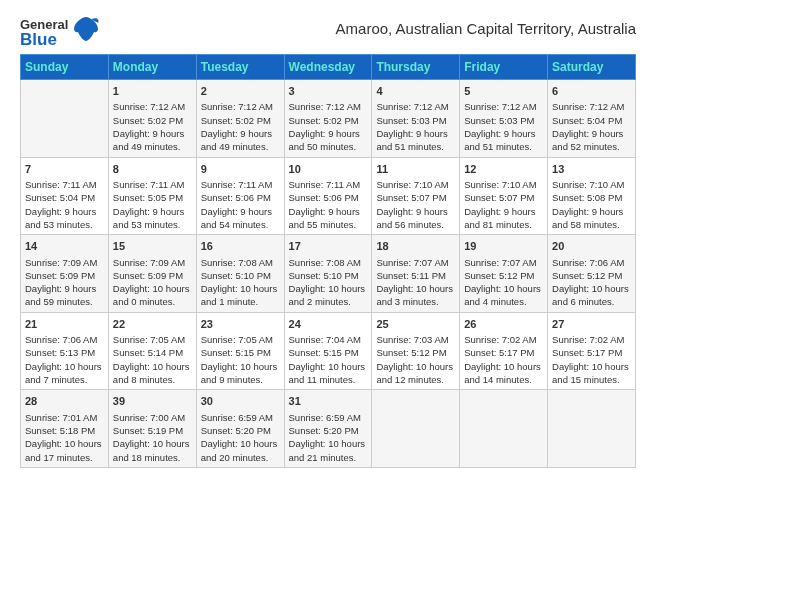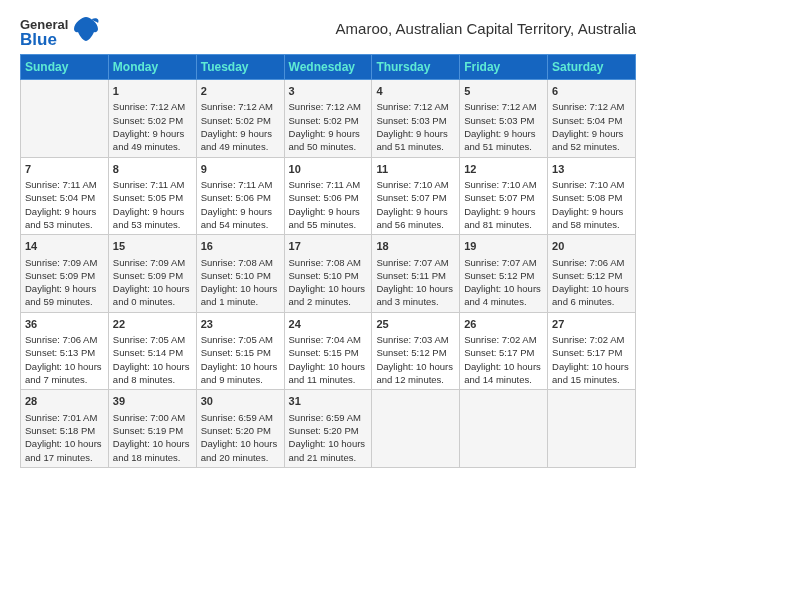--- a/index.html
+++ b/index.html
@@ -268,21 +268,21 @@
           <td>
             <span class="day-num">20</span>
             <div>Sunrise: 7:06 AM</div>
             <div>Sunset: 5:12 PM</div>
             <div>Daylight: 10 hours</div>
             <div>and 6 minutes.</div>
           </td>
         </tr>
         <tr>
           <td>
-            <span class="day-num">36</span>
+            <span class="day-num">21</span>
             <div>Sunrise: 7:06 AM</div>
             <div>Sunset: 5:13 PM</div>
             <div>Daylight: 10 hours</div>
             <div>and 7 minutes.</div>
           </td>
           <td>
             <span class="day-num">22</span>
             <div>Sunrise: 7:05 AM</div>
             <div>Sunset: 5:14 PM</div>
             <div>Daylight: 10 hours</div>

